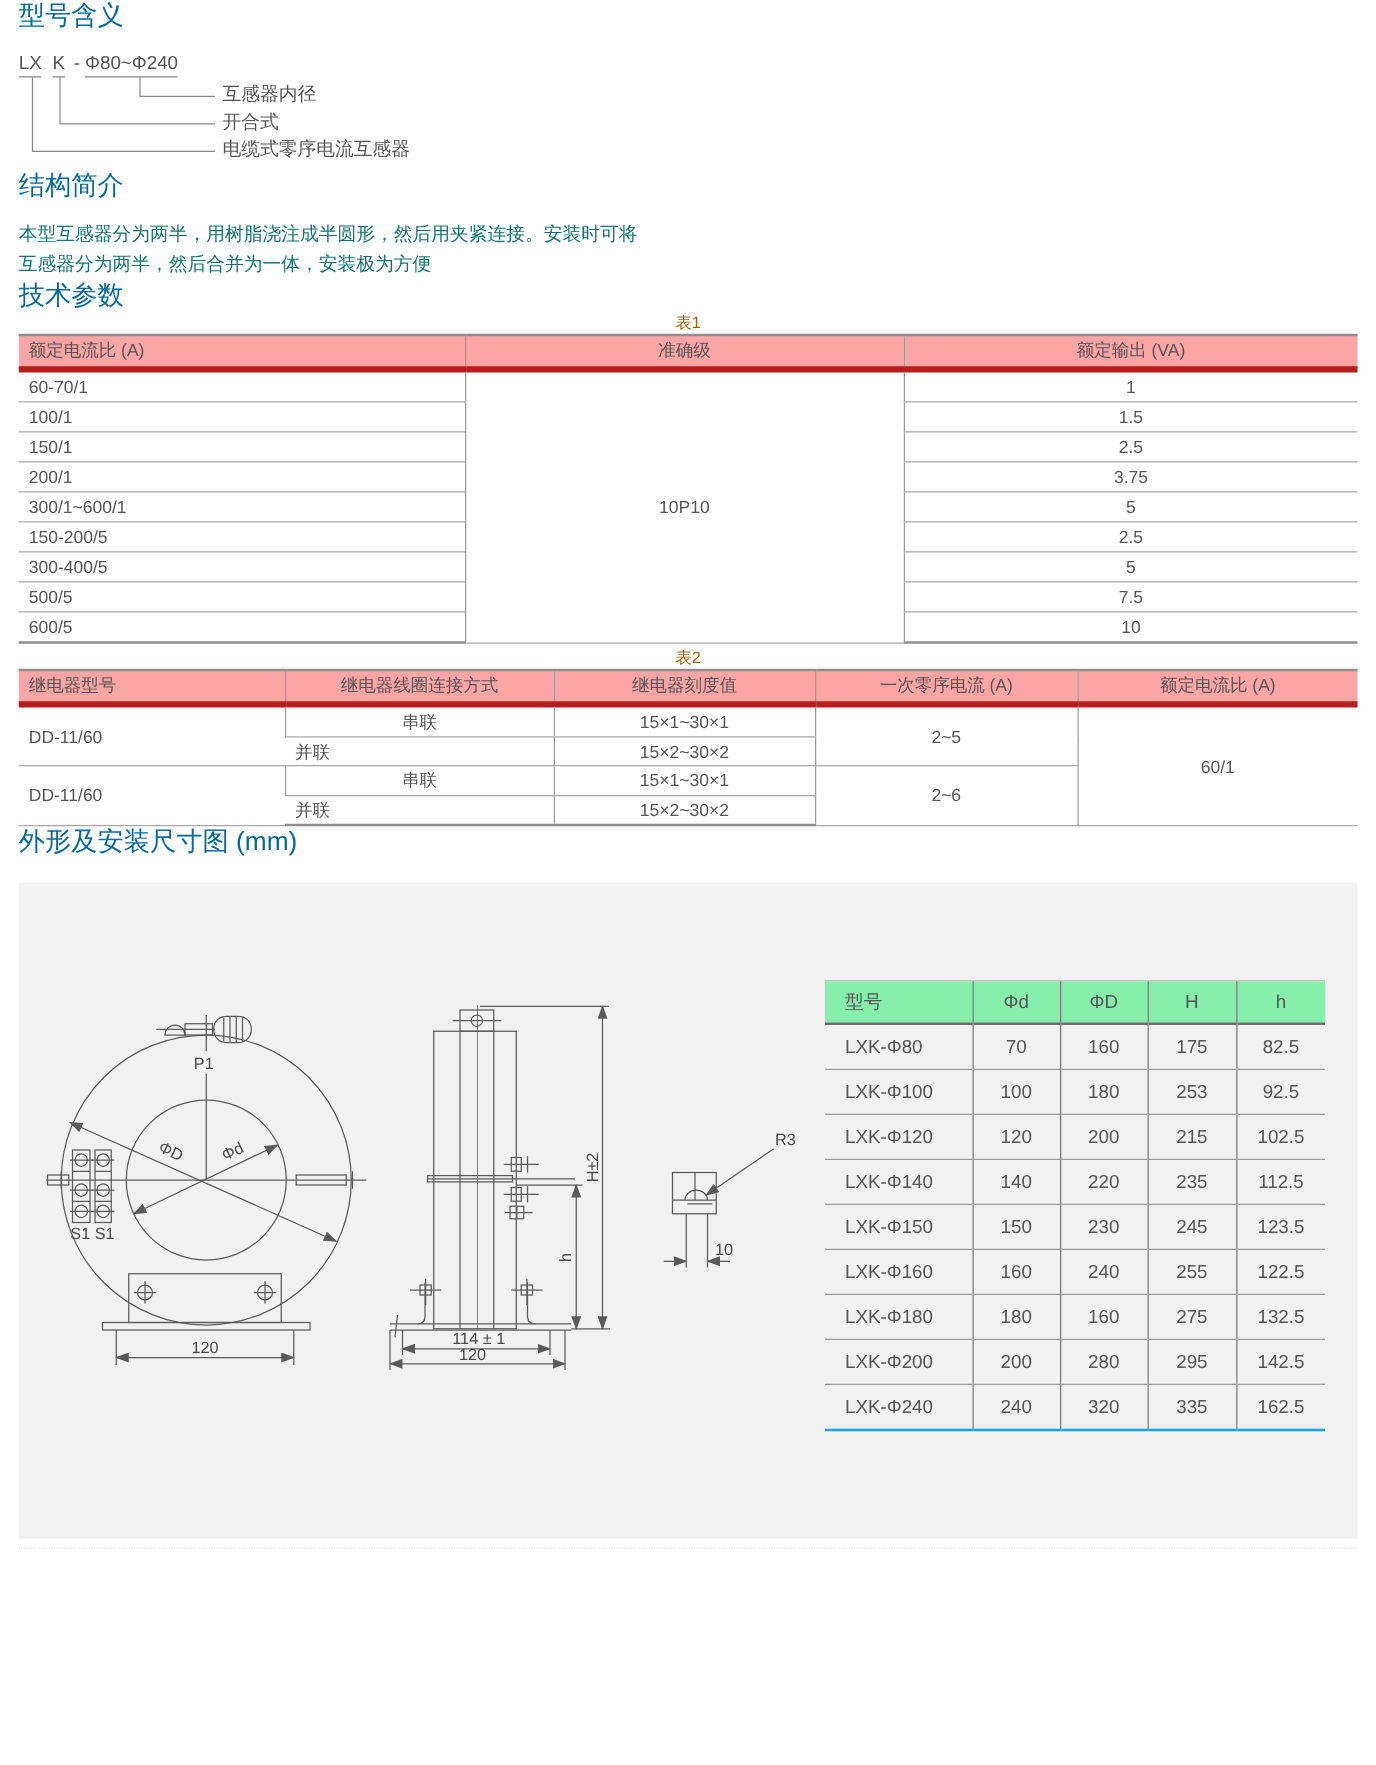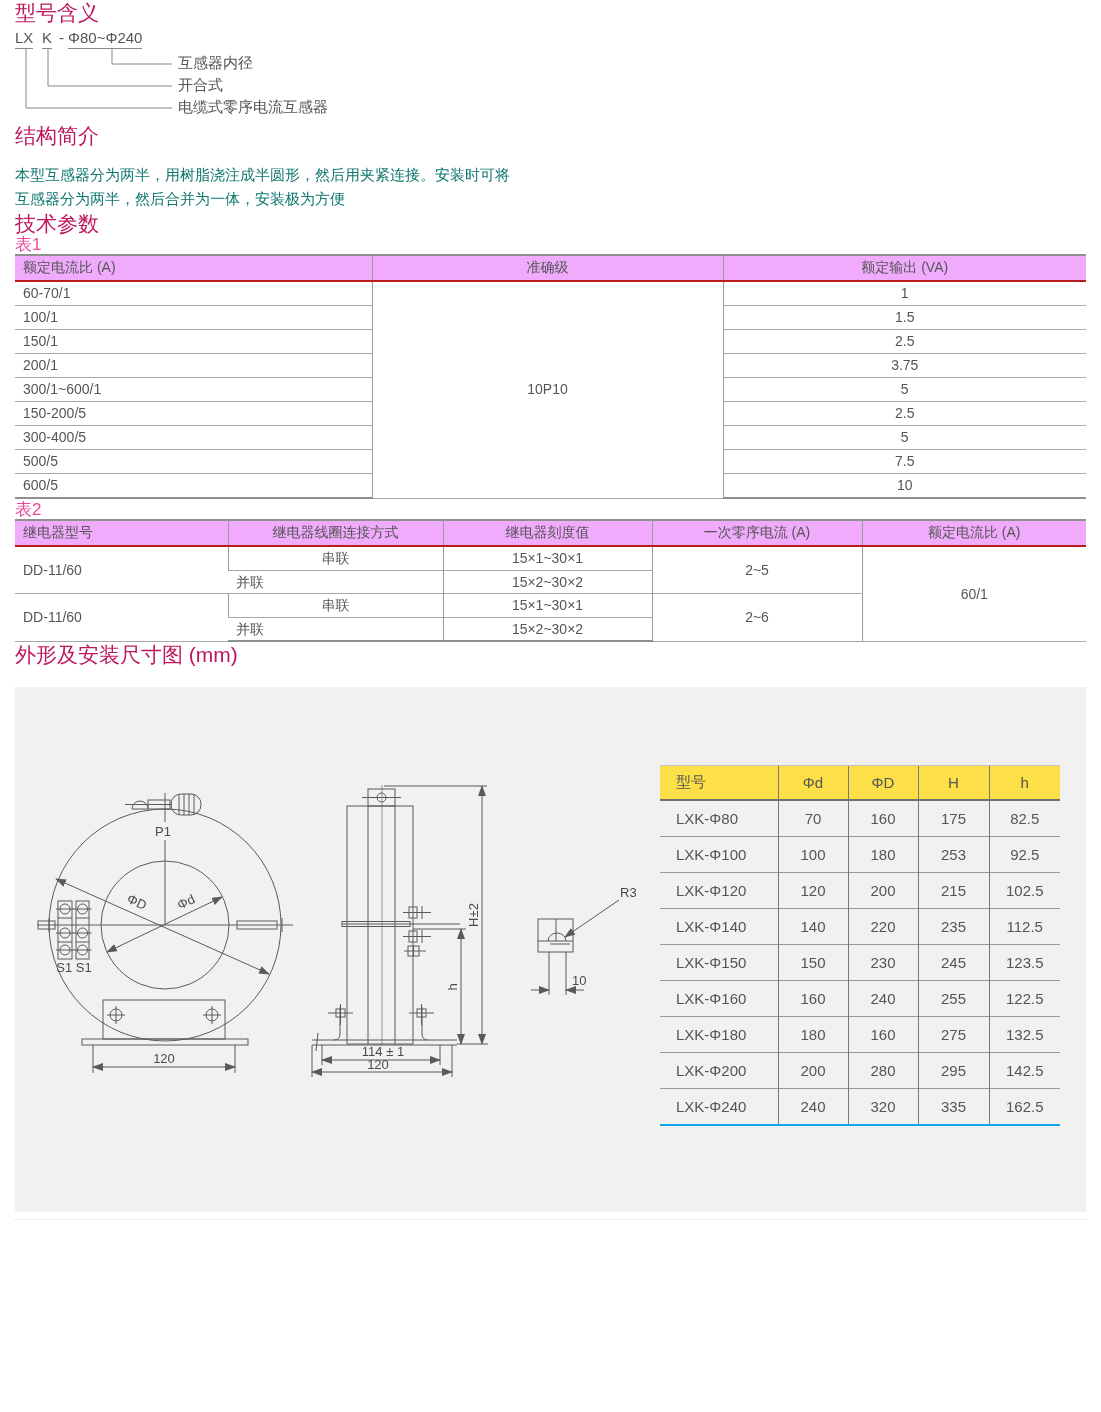--- a/index.html
+++ b/index.html
@@ -1,57 +1,57 @@
 <!DOCTYPE html>
 <html><head>
 <meta charset="utf-8">
 <style>
   * { box-sizing: border-box; }
   html,body { margin:0; padding:0; background:#fff; }
   body { font-family:"Liberation Sans","DejaVu Sans",sans-serif; color:#555; }
   .page { width:1101px; padding:0 15px 6px; }
 
-  h2.sec { font-size:21px; color:#be185d; font-weight:400; margin:0; line-height:26px; }
+  h2.sec { font-size:21px; color:#0369a1; font-weight:400; margin:0; line-height:26px; }
   .sec-model { margin-top:20px; }
   .sec-structure { margin-top:24px; }
   .sec-params { margin-top:22px; }
   .sec-dims { margin-top:60px; }
 
   
-  .model-diagram { position:relative; height:96px; margin-top:1px; width:520px; }
+  .model-diagram { position:relative; height:96px; margin-top:14px; width:520px; }
   .model-diagram svg { position:absolute; left:0; top:0; }
   .tok { position:absolute; top:2px; font-size:15px; color:#555; line-height:18px; }
   .tok.u { border-bottom:1px solid #888; padding-bottom:1px; }
   .mlabel { position:absolute; left:163px; font-size:15px; color:#555; line-height:15px; white-space:nowrap; }
 
   .para { font-size:15px; line-height:24px; margin:14px 0 0 0; color:#0f766e; }
   .note { font-size:15px; line-height:18px; margin:0 0 10px 0; color:#555; }
   .notes { margin-top:16px; }
 
-  .tbl-label { text-align:left; font-size:17px; color:#ec4899; line-height:16px; }
+  .tbl-label { text-align:center; font-size:13px; color:#a16207; line-height:16px; }
   .lab1 { margin-top:0; }
   .lab2 { margin-top:3px; }
 
   table.spec { border-collapse:collapse; width:100%; font-size:14px; color:#555; table-layout:fixed; margin-top:1px; }
-  table.spec th { background:#f0abfc; font-weight:400; border-top:2px solid #8f8f8f; border-bottom:2px solid #b91c1c; padding:3px 8px; text-align:center; }
+  table.spec th { background:#fca5a5; font-weight:400; border-top:2px solid #8f8f8f; border-bottom:5px solid #b91c1c; padding:3px 8px; text-align:center; }
   table.spec th:first-child { text-align:left; }
   table.spec td { border-bottom:1px solid #a8a8a8; padding:2px 8px; line-height:19px; text-align:center; }
   table.spec td:first-child { text-align:left; }
   table.spec th:not(:first-child), table.spec td:not(:first-child) { border-left:1px solid #9a9a9a; }
   table.t1 tbody tr:last-child td, td.acc { border-bottom:2px solid #8f8f8f; }
   table.t2 tbody tr:last-child td, td.span-all { border-bottom:2px solid #8f8f8f; }
   table.t2 td { line-height:18.5px; }
 
   
   .draw-box { position:relative; margin-top:19px; height:525px; background:#f1f1f1; }
   .dw { position:absolute; }
   .dw text { font-family:"Liberation Sans","DejaVu Sans",sans-serif; }
 
   table.dim { position:absolute; left:645px; top:78px; width:400px; border-collapse:collapse; font-size:15px; color:#555; table-layout:fixed; }
-  table.dim th { background:#fde047; font-weight:400; padding:7px 6px; text-align:center; border-top:1px solid #c2c2c2; border-bottom:2px solid #6f6f6f; }
+  table.dim th { background:#86efac; font-weight:400; padding:7px 6px; text-align:center; border-top:1px solid #c2c2c2; border-bottom:2px solid #6f6f6f; }
   table.dim td { padding:9px 6px; text-align:center; border-top:1px solid #9a9a9a; }
   table.dim tr td:first-child, table.dim tr th:first-child { text-align:left; padding-left:16px; }
   table.dim th:not(:first-child), table.dim td:not(:first-child) { border-left:1px solid #7a7a7a; }
   table.dim tbody tr:first-child td { border-top:none; }
   table.dim tbody tr:last-child td { border-bottom:2px solid #0ea5e9; }
 
   .bottom-rule { border-top:1px dotted #dcdcdc; margin-top:7px; height:0; }
 </style>
 </head>
 <body>

